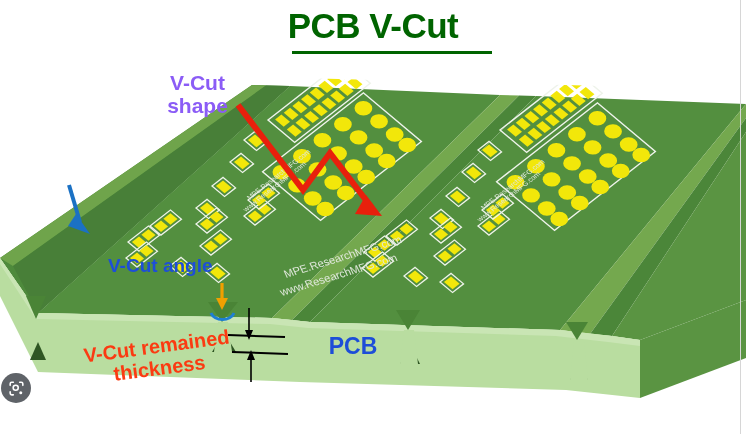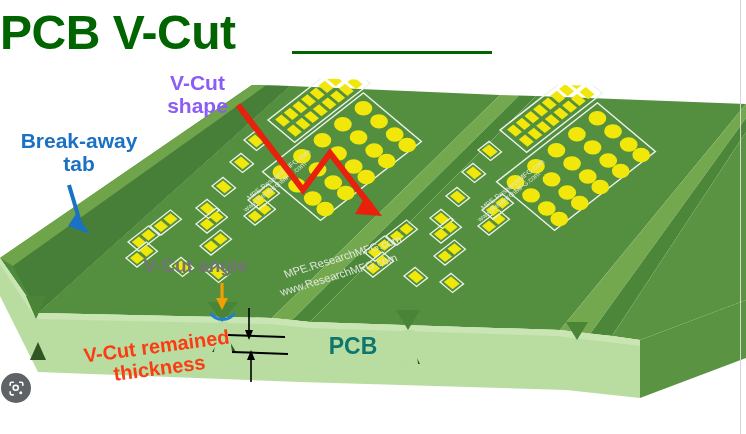--- a/index.html
+++ b/index.html
@@ -12,51 +12,51 @@
   #artwork{position:absolute;left:0;top:0;width:746px;height:434px;}
 
   
   .page-border{
     position:absolute;top:0;right:5px;width:1px;height:434px;
     background:#d6d6d6;
   }
 
   
   .title{
-    position:absolute;left:0;top:8px;width:746px;text-align:left;
-    font-size:48px;font-weight:bold;color:#006400;
+    position:absolute;left:0;top:8px;width:746px;text-align:center;
+    font-size:35px;font-weight:bold;color:#006400;
     letter-spacing:-0.5px;line-height:1.05;
     font-family:"Liberation Sans", sans-serif;
   }
   .title-rule{
     position:absolute;left:292px;top:51px;width:200px;height:3px;background:#006400;
   }
 
   
   .lbl{position:absolute;font-weight:bold;line-height:1.08;white-space:pre-line;}
   .lbl-breakaway{
     left:4px;top:130px;width:150px;text-align:center;
     font-size:21px;color:#1b71c4;
   }
   .lbl-vcutshape{
     left:140px;top:72px;width:115px;text-align:center;
     font-size:21px;color:#8b5cf6;
   }
   .lbl-vcutangle{
-    left:108px;top:256px;width:175px;text-align:center;
-    font-size:19px;color:#737373;font-weight:bold;
+    left:108px;top:256px;width:175px;text-align:left;
+    font-size:19px;color:#1d4ed8;font-weight:bold;
   }
   .lbl-remained{
     left:48px;top:336px;width:220px;text-align:center;
     font-size:20px;color:#fb3b12;
     transform:rotate(-7.5deg);transform-origin:50% 50%;
   }
   .lbl-pcb{
     left:318px;top:334px;width:70px;text-align:center;
-    font-size:23px;color:#0f766e;
+    font-size:23px;color:#1d4ed8;
   }
 
   
   .lens-btn{
     position:absolute;left:1px;top:373px;width:30px;height:30px;border-radius:50%;
     background:#5f6368;display:flex;align-items:center;justify-content:center;
     cursor:pointer;
   }
 </style>
 </head>
@@ -344,22 +344,20 @@
         <line x1="251" y1="382" x2="251" y2="356" stroke-width="1.6"></line>
       </g>
       <polygon points="245,330 253,330 249,340" fill="#000000"></polygon>
       <polygon points="247,360 255,360 251,350" fill="#000000"></polygon>
     </g>
   </svg>
 
   <div class="title">PCB V-Cut</div>
   <div class="title-rule"></div>
 
-  <div class="lbl lbl-breakaway">Break-away
-tab</div>
 
   <div class="lbl lbl-vcutshape">V-Cut
 shape</div>
 
   <div class="lbl lbl-vcutangle">V-Cut angle</div>
 
   <div class="lbl lbl-remained">V-Cut remained
 thickness</div>
 
   <div class="lbl lbl-pcb">PCB</div>

